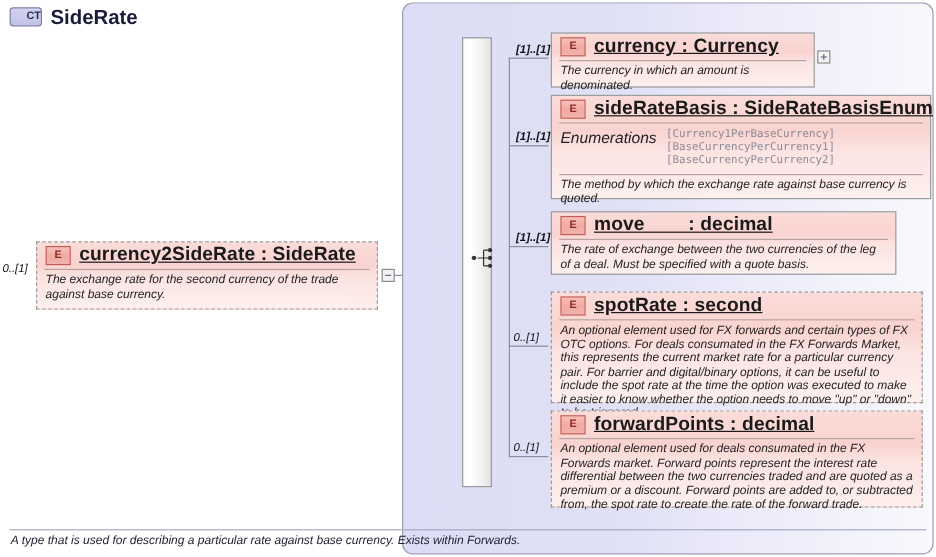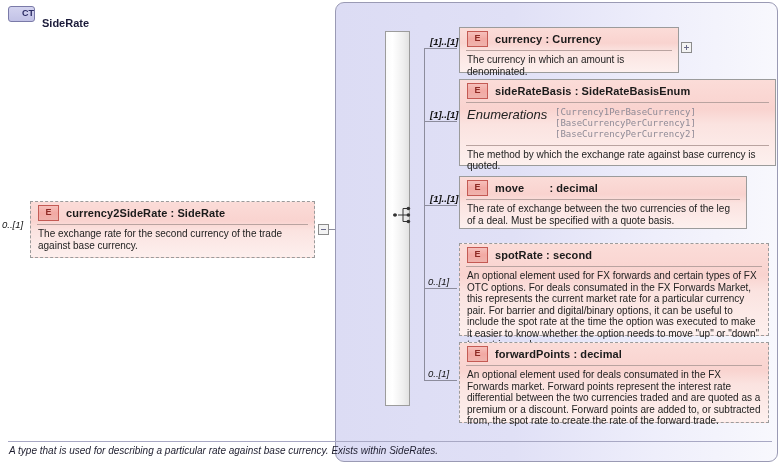--- a/index.html
+++ b/index.html
@@ -41,32 +41,34 @@
     background: linear-gradient(to bottom, #f6c0bb 0%, #f2a9a3 50%, #efb3ad 100%);
     color: #8d2a24;
     font-size: 9px;
     font-weight: bold;
     line-height: 13px;
     text-align: center;
     font-family: "Liberation Sans", sans-serif;
     margin-right: 7px;
   }
   .ename {
-    font-size: 11px;
+    font-size: 16px;
     font-weight: bold;
     color: #1a1a1a;
     white-space: pre;
     letter-spacing: 0.1px;
+    text-decoration: underline;
   }
   .ebox-sep {
     height: 1px;
     background: #b9a3a0;
     margin: 0 6px;
   }
   .ebox-desc {
+    font-style: italic;
     font-size: 10px;
     line-height: 11.5px;
     color: #222222;
     padding: 3px 7px 4px 7px;
   }
 
   
   .enum-wrap {
     display: flex;
     padding: 4px 7px 4px 7px;
@@ -109,24 +111,23 @@
     color: #2b2b63;
     font-size: 9px;
     font-weight: bold;
     line-height: 13px;
     text-align: right;
   }
   #ct-title {
     position: absolute;
     left: 42px;
     top: 5px;
-    font-size: 11px;
+    font-size: 17px;
     font-weight: bold;
     color: #1b1b3a;
-    margin-top: 12px;
   }
   #ct-foot-sep {
     position: absolute;
     left: 8px;
     right: 8px;
     top: 441px;
     height: 1px;
     background: #a8a8c4;
   }
   #ct-foot {
@@ -309,13 +310,13 @@
 <div class="ebox dashed" style="left:459px; top:342px; width:310px; height:81px;">
   <div class="ebox-head">
     <span class="badge-e">E</span>
     <span class="ename">forwardPoints : decimal</span>
   </div>
   <div class="ebox-sep"></div>
   <div class="ebox-desc">An optional element used for deals consumated in the FX Forwards market. Forward points represent the interest rate differential between the two currencies traded and are quoted as a premium or a discount. Forward points are added to, or subtracted from, the spot rate to create the rate of the forward trade.</div>
 </div>
 
 <div id="ct-foot-sep"></div>
-<div id="ct-foot">A type that is used for describing a particular rate against base currency. Exists within SideRates.</div>
+<div id="ct-foot">A type that is used for describing a particular rate against base currency. Exists within Forwards.</div>
 
 </body></html>

